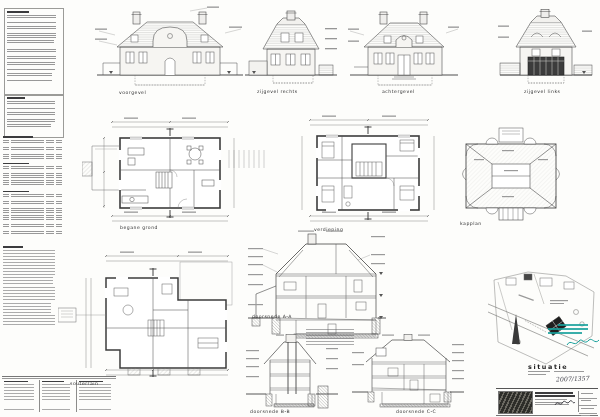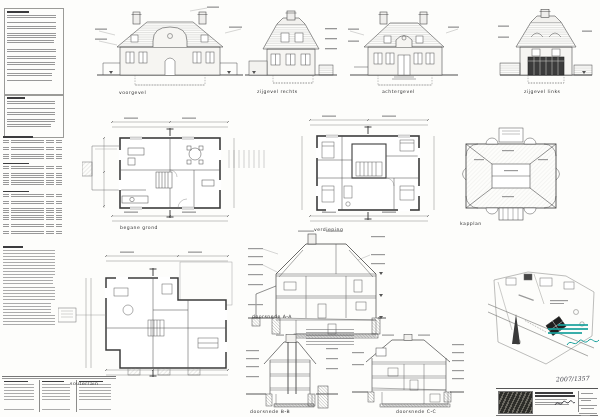--- a/index.html
+++ b/index.html
@@ -731,20 +731,26 @@
 
   <div class="abs" style="left:544px;top:324px;width:56px;height:28px;">
     <div class="stampbar" style="width:30px;margin-left:14px;"></div>
     <div class="stampbar" style="width:40px;margin-left:4px;"></div>
     <div class="stampbar" style="width:34px;margin-left:4px;"></div>
     <svg width="34" height="14" viewBox="0 0 34 14" style="position:absolute;right:0;top:12px;">
       <path d="M1,9 C5,2 8,12 13,5 C16,1 18,10 23,4 C26,1 29,9 33,4" fill="none" stroke="#17a09b" stroke-width="1"></path>
     </svg>
   </div>
 
+  <div class="abs" style="left:528px;top:363px;width:70px;height:18px;">
+    <div class="lbl-big" style="left:0;top:0;">situatie</div>
+    <div class="barl" style="position:absolute;left:0;top:8px;width:22px;"></div>
+    <div class="barl" style="position:absolute;left:26px;top:8px;width:30px;"></div>
+    <div class="barl" style="position:absolute;left:0;top:11px;width:18px;"></div>
+  </div>
   <div class="hand" style="left:556px;top:375px;">2007/1357</div>
 
   <div class="abs" style="left:496px;top:388px;width:102px;height:26px;border-top:.6px solid #555;border-bottom:.5px solid #777;">
     <div class="abs" style="left:2px;top:2px;width:33px;height:21px;border:.5px solid #777;background:#2d2d29;">
       <div style="width:100%;height:100%;background:repeating-linear-gradient(115deg, rgba(220,215,200,.35) 0 1.5px, transparent 1.5px 4px);"></div>
     </div>
     <div class="abs" style="left:39px;top:3px;width:42px;">
       <div class="bar" style="width:38px;height:1.5px;margin-bottom:1.6px;"></div>
       <div class="bar" style="width:40px;height:1.5px;margin-bottom:2.4px;"></div>
       <div class="barl" style="width:32px;margin-bottom:1.6px;"></div>

